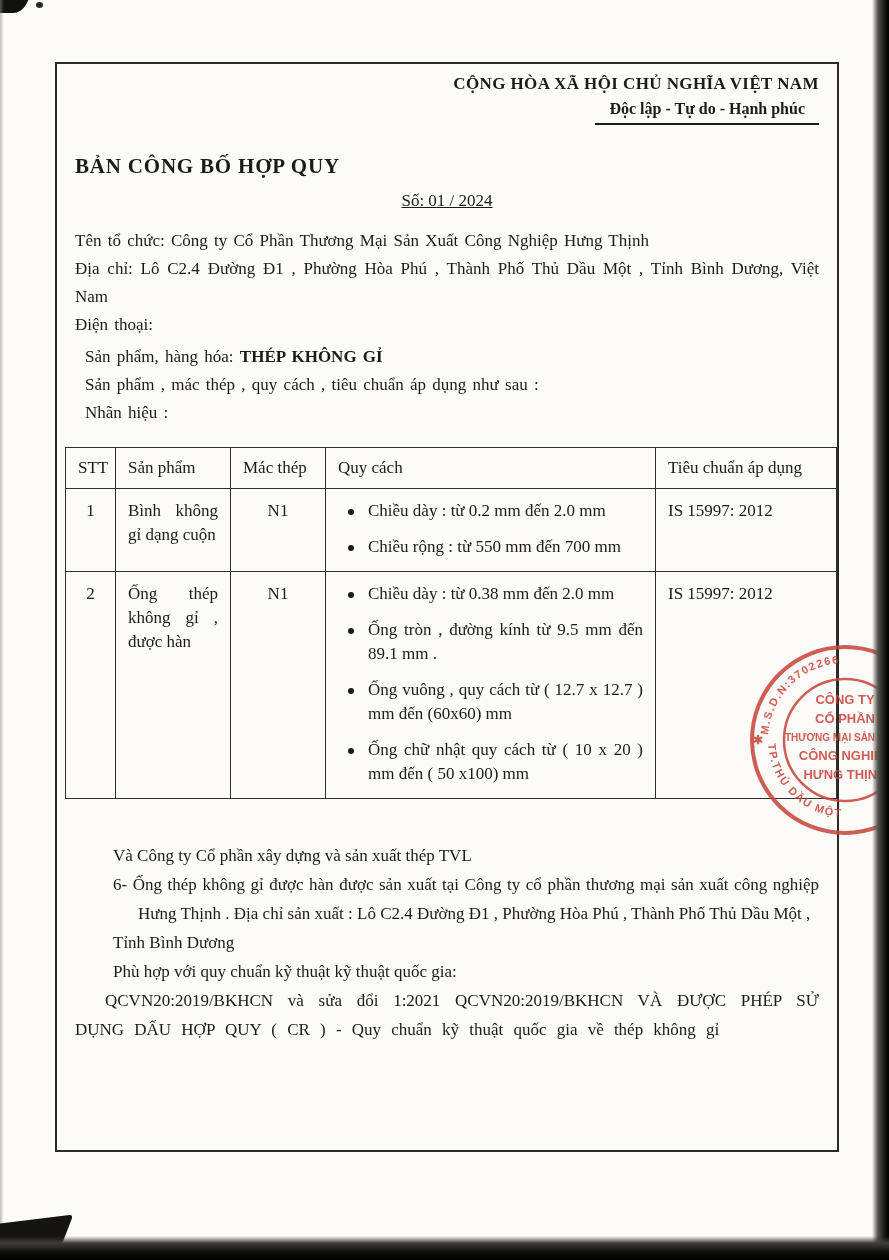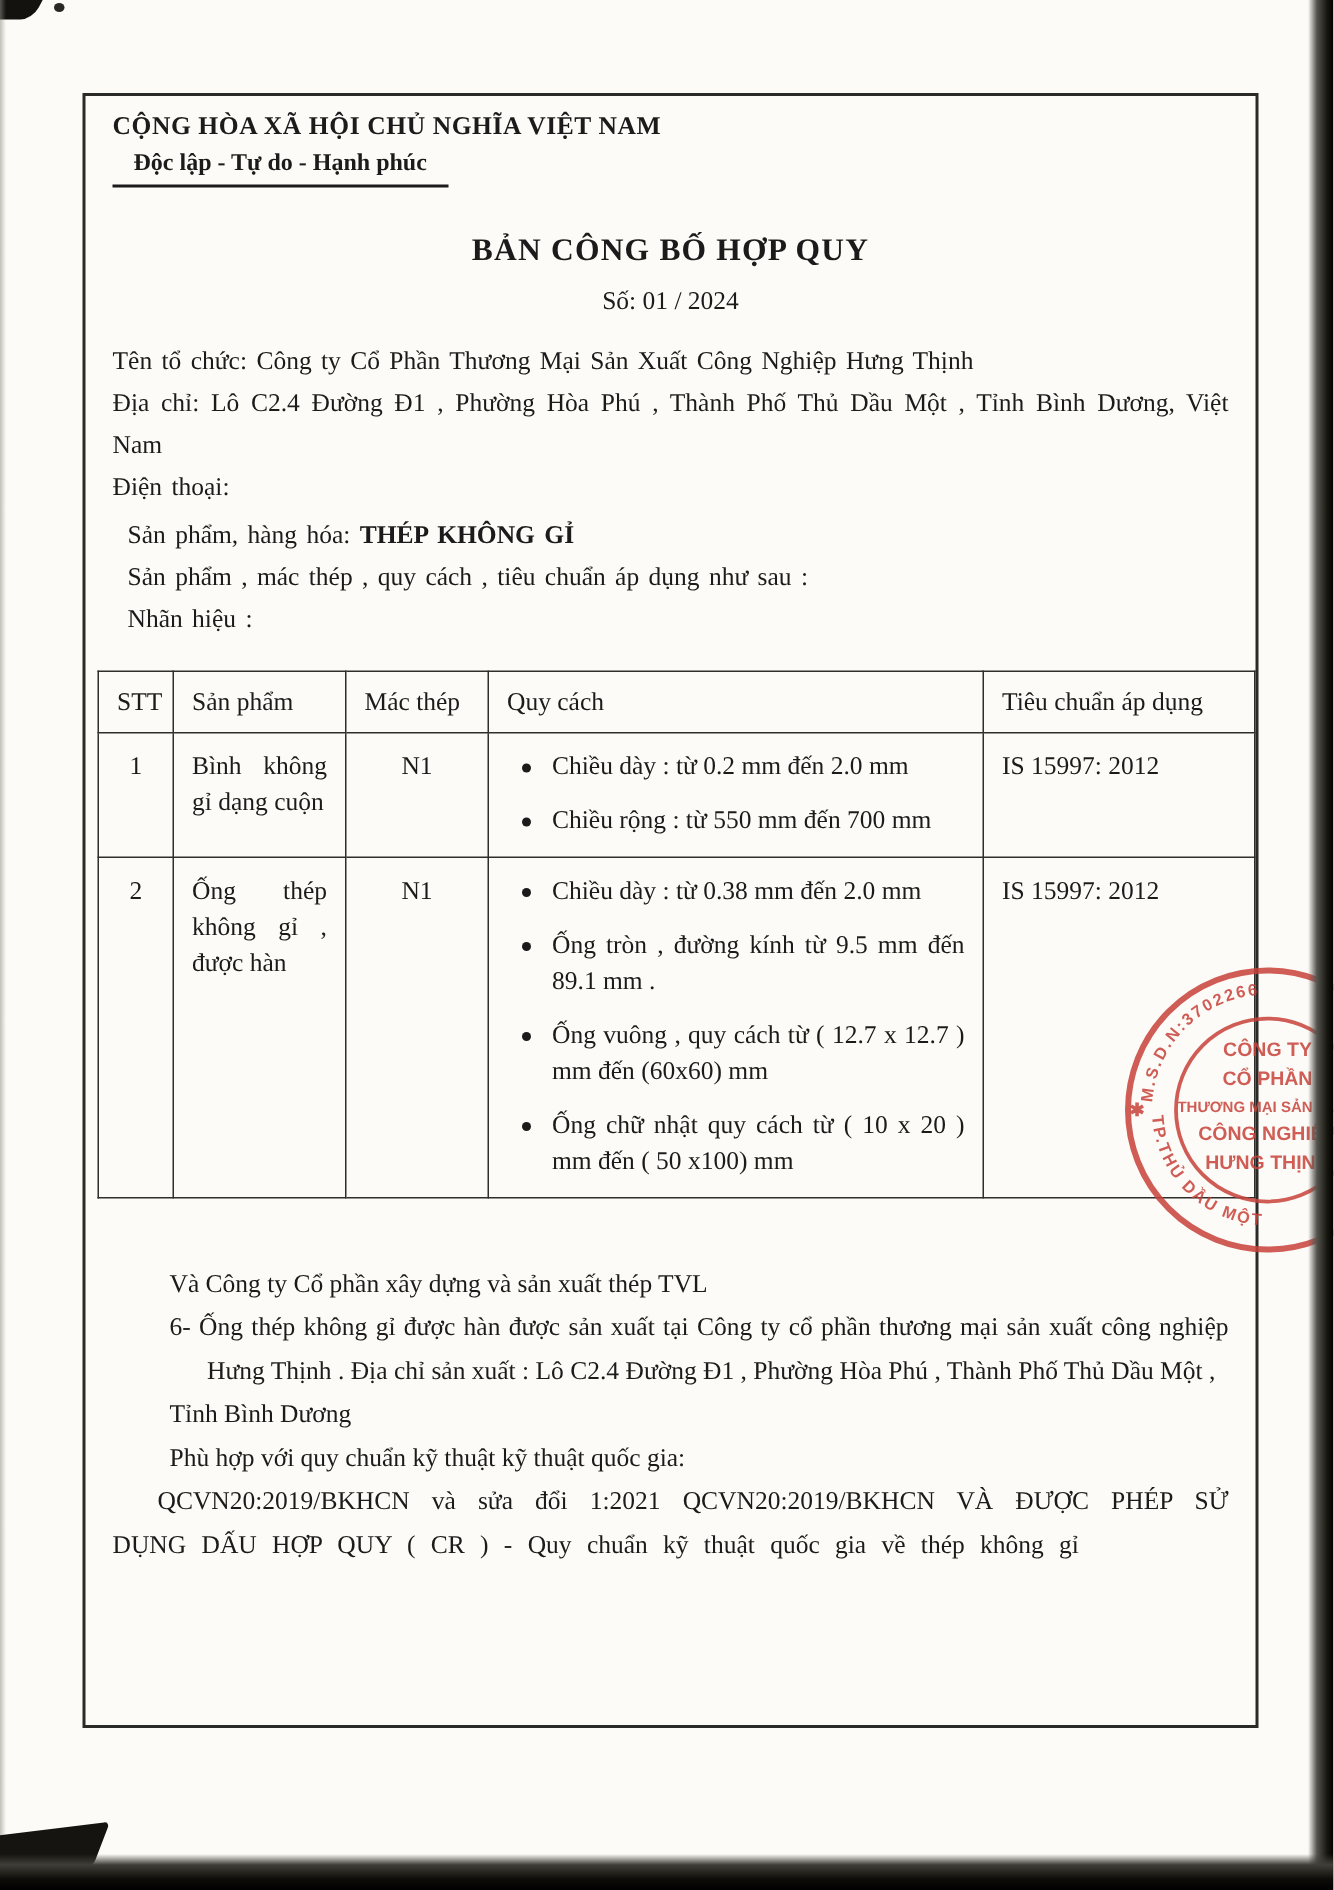--- a/index.html
+++ b/index.html
@@ -23,26 +23,26 @@
   .scan-edge-bottom{position:absolute;left:0;bottom:0;width:100%;height:24px;
     background:linear-gradient(to bottom,rgba(60,60,55,0) 0%,#403e38 30%,#0d0c08 70%,#000 100%);z-index:6;}
   .scan-corner-bl{position:absolute;left:-10px;bottom:12px;width:78px;height:28px;background:#151410;
     transform:rotate(-7deg) skewX(-28deg);z-index:6;border-radius:4px;}
   
   .frame{
     position:absolute;left:55px;top:62px;width:784px;height:1090px;
     border:2px solid #2a2a28;box-sizing:border-box;
     padding:8px 18px 0 18px;z-index:1;
   }
-  .nat-header{text-align:left;}
+  .nat-header{text-align:right;}
   .nh1{font-size:17px;font-weight:bold;letter-spacing:.4px;line-height:24px;}
   .nh2{font-size:16px;font-weight:bold;line-height:26px;}
   .nh2 span{display:inline-block;border-bottom:2px solid #1b1b1b;padding:0 14px 1px 14px;}
-  .doc-title{text-align:center;font-size:21px;font-weight:bold;letter-spacing:.8px;margin-top:26px;line-height:30px;}
-  .doc-number{text-align:center;font-size:17px;margin-top:6px;line-height:28px;}
+  .doc-title{font-size:21px;font-weight:bold;letter-spacing:.8px;margin-top:26px;line-height:30px;}
+  .doc-number{text-align:center;font-size:17px;margin-top:6px;line-height:28px;text-decoration:underline;}
   .doc-body{margin-top:12px;font-size:17px;line-height:28px;}
   .doc-body p{margin:0;text-align:justify;word-spacing:2px;}
   .doc-body p.gap{margin-top:4px;}
   .indent{padding-left:10px;}
   b.prod{font-weight:bold;}
   
   table.spec{
     border-collapse:collapse;table-layout:fixed;
     width:771px;margin-left:-10px;margin-top:20px;
     font-size:17px;line-height:24px;

